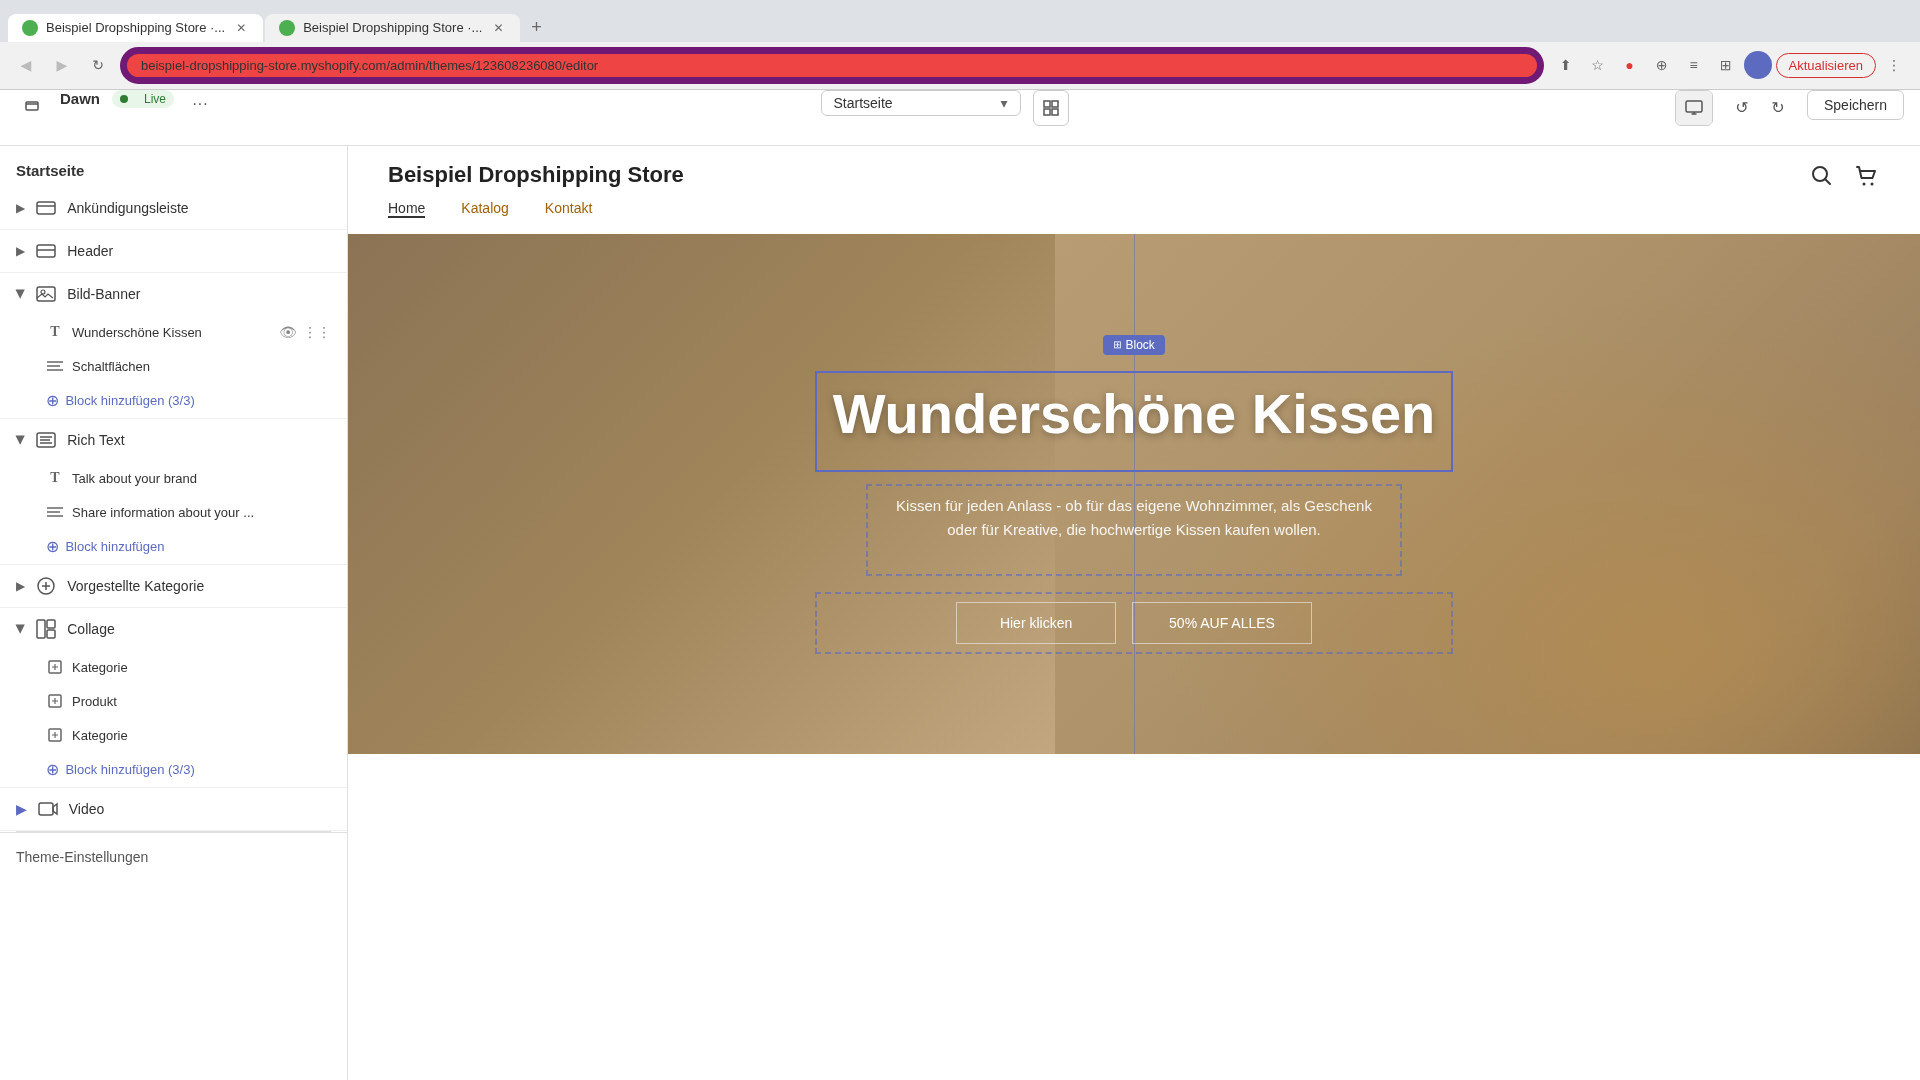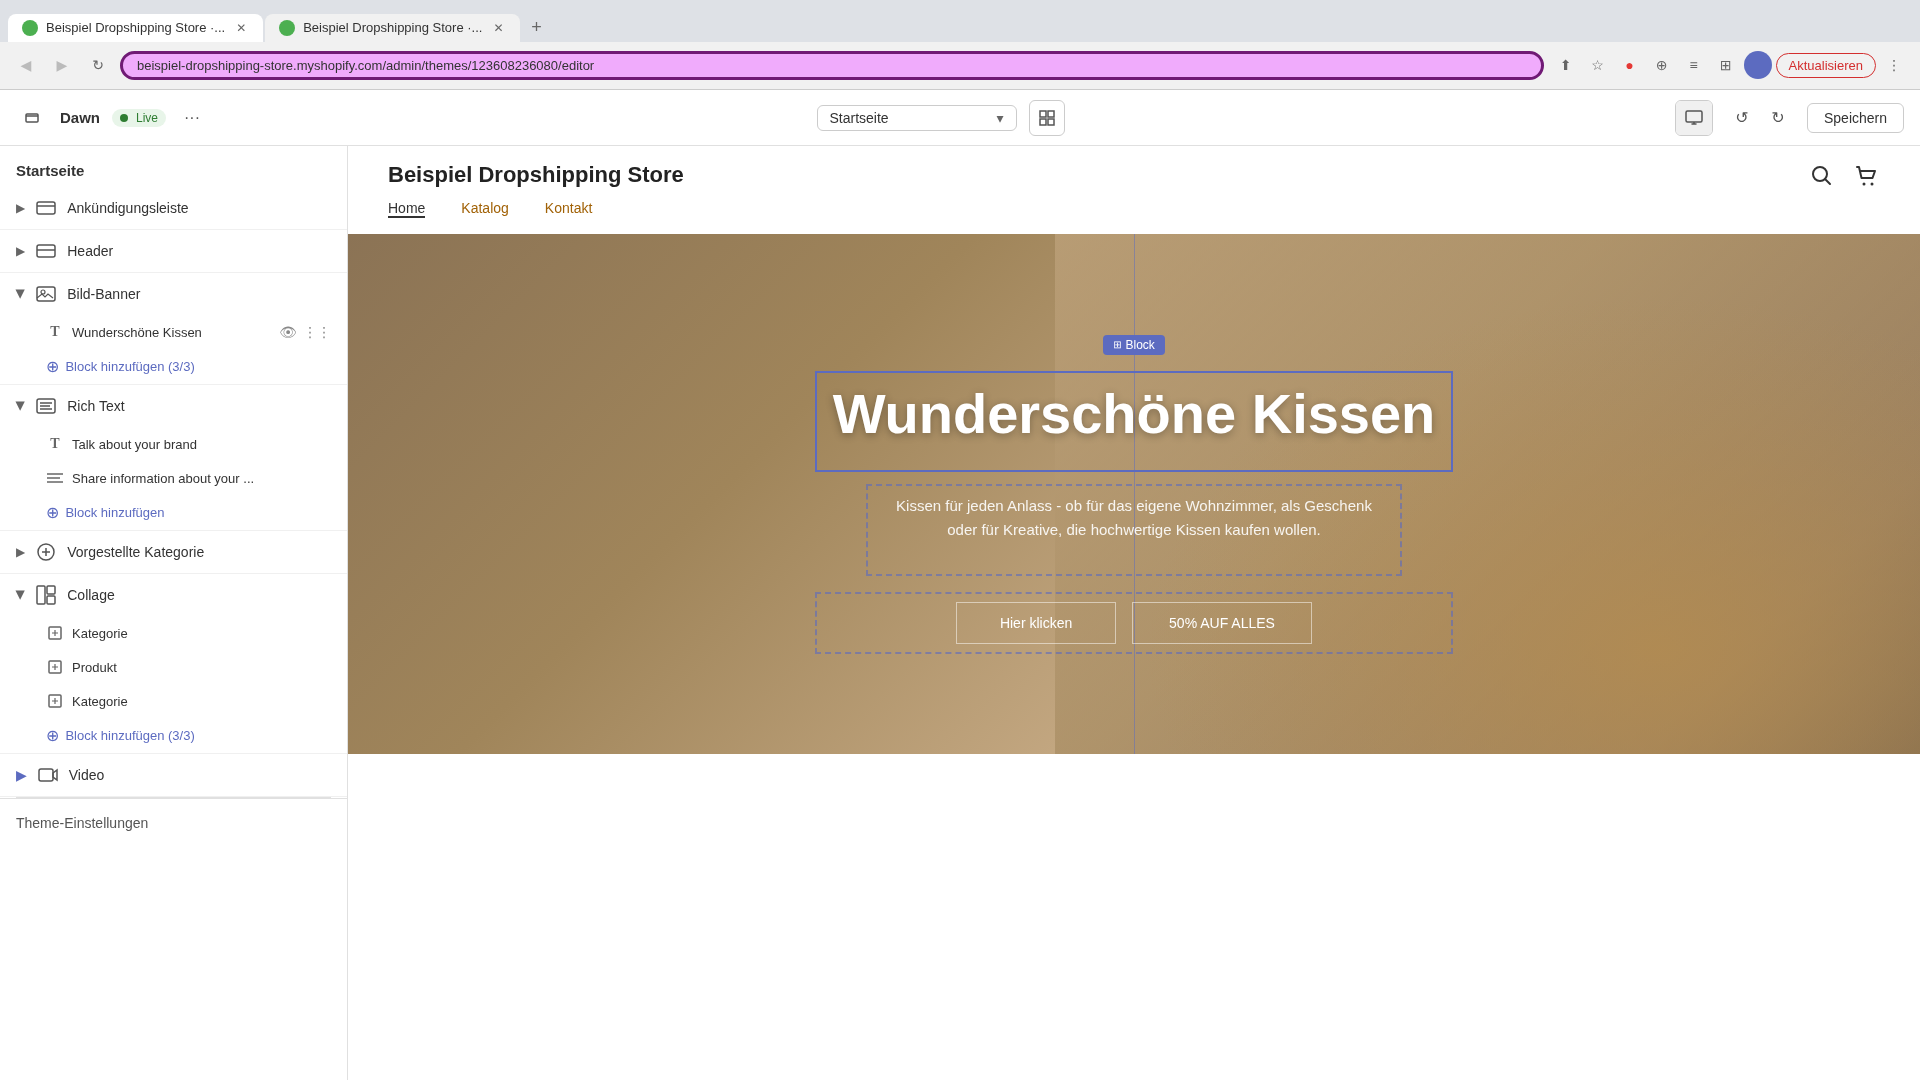--- a/index.html
+++ b/index.html
@@ -9,32 +9,32 @@
     .browser-chrome { background: #e8e8e8; height: 90px; display: flex; flex-direction: column; border-bottom: 1px solid #ccc; }
     .tab-bar { display: flex; align-items: flex-end; padding: 8px 8px 0; height: 42px; background: #dee1e6; }
     .tab { display: flex; align-items: center; padding: 6px 14px; background: #f1f1f1; border-radius: 8px 8px 0 0; font-size: 13px; color: #333; gap: 8px; margin-right: 2px; min-width: 200px; }
     .tab.active { background: #fff; }
     .tab-favicon { width: 16px; height: 16px; background: #4CAF50; border-radius: 50%; display: inline-block; }
     .tab-close { width: 16px; height: 16px; display: flex; align-items: center; justify-content: center; border-radius: 50%; cursor: pointer; font-size: 12px; color: #666; margin-left: auto; }
     .tab-new { width: 28px; height: 28px; display: flex; align-items: center; justify-content: center; border-radius: 50%; cursor: pointer; font-size: 18px; color: #666; }
     .address-bar { display: flex; align-items: center; padding: 4px 12px; height: 48px; gap: 8px; background: #f1f1f1; }
     .nav-btn { width: 28px; height: 28px; display: flex; align-items: center; justify-content: center; cursor: pointer; border-radius: 50%; color: #666; font-size: 14px; }
     .nav-btn.disabled { color: #bbb; cursor: default; }
-    .url-bar { flex: 1; background: #f0abfc; border: 3px solid #701a75; border-radius: 20px; padding: 4px 14px; font-size: 13px; color: #333; display: flex; align-items: center; }
+    .url-bar { flex: 1; background: #ef4444; border: 7px solid #701a75; border-radius: 20px; padding: 4px 14px; font-size: 13px; color: #333; display: flex; align-items: center; }
     .address-actions { display: flex; gap: 4px; align-items: center; }
     .addr-icon { width: 28px; height: 28px; display: flex; align-items: center; justify-content: center; cursor: pointer; border-radius: 50%; color: #666; font-size: 14px; }
     .update-btn { background: transparent; border: 1px solid #d32f2f; color: #d32f2f; border-radius: 16px; padding: 4px 12px; font-size: 13px; cursor: pointer; }
     .profile-icon { width: 28px; height: 28px; background: #5c6bc0; border-radius: 50%; }
 
     
     .app-layout { display: flex; flex-direction: column; height: calc(1080px - 90px); }
-    .app-header { background: #fff; border-bottom: 1px solid #e0e0e0; height: 56px; display: flex; align-items: center; padding: 0 16px; gap: 12px; }
+    .app-header { background: #fff; border-bottom: 1px solid #e0e0e0; height: 56px; display: flex; align-items: flex-start; padding: 0 16px; gap: 12px; }
     .back-btn { width: 32px; height: 32px; display: flex; align-items: center; justify-content: center; cursor: pointer; border-radius: 4px; color: #555; font-size: 14px; }
     .store-name { font-weight: 600; font-size: 15px; color: #333; }
-    .live-badge { background: #e8f5e9; color: #2e7d32; border-radius: 12px; padding: 2px 8px; font-size: 12px; display: flex; align-items: center; gap: 8px; }
+    .live-badge { background: #e8f5e9; color: #2e7d32; border-radius: 12px; padding: 2px 8px; font-size: 12px; display: flex; align-items: center; gap: 16px; }
     .live-dot { width: 8px; height: 8px; background: #2e7d32; border-radius: 50%; }
     .more-btn { width: 28px; height: 28px; display: flex; align-items: center; justify-content: center; cursor: pointer; border-radius: 4px; color: #555; font-size: 16px; }
     .spacer { flex: 1; }
     .page-selector { display: flex; align-items: center; background: #fff; border: 1px solid #ccc; border-radius: 6px; padding: 4px 12px; font-size: 14px; color: #333; gap: 8px; min-width: 200px; cursor: pointer; }
     .view-toggle { display: flex; border: 1px solid #ccc; border-radius: 6px; overflow: hidden; }
     .view-btn { width: 36px; height: 34px; display: flex; align-items: center; justify-content: center; cursor: pointer; color: #555; background: #fff; font-size: 16px; }
     .view-btn.active { background: #f0f0f0; }
     .undo-redo { display: flex; gap: 2px; }
     .undo-btn { width: 34px; height: 34px; display: flex; align-items: center; justify-content: center; cursor: pointer; border-radius: 4px; color: #555; font-size: 16px; }
     .save-btn { background: #fff; border: 1px solid #ccc; border-radius: 6px; padding: 6px 16px; font-size: 14px; color: #333; cursor: pointer; }
@@ -226,20 +226,30 @@
               <span class="sub-icon" style="font-weight:700;font-family:serif;font-size:14px;">T</span>
               <span>Wunderschöne Kissen</span>
             </div>
             <div style="display:flex;gap:6px;align-items:center;">
               <span class="eye-icon">👁</span>
               <span class="action-dots">⋮⋮</span>
             </div>
           </div>
 
 
+          <div class="sidebar-sub-item">
+            <span class="sub-icon">
+              <svg width="16" height="12" viewBox="0 0 16 12" fill="none">
+                  <line x1="0" y1="2" x2="16" y2="2" stroke="#666" stroke-width="1.5"></line>
+                  <line x1="0" y1="6" x2="13" y2="6" stroke="#666" stroke-width="1.5"></line>
+                  <line x1="0" y1="10" x2="16" y2="10" stroke="#666" stroke-width="1.5"></line>
+                </svg>
+            </span>
+            <span>Schaltflächen</span>
+          </div>
           <div class="add-block">
             <span style="font-size:16px;color:#5c6bc0;">⊕</span>
             <span>Block hinzufügen (3/3)</span>
           </div>
         </div>
       </div>
 
       <div class="sidebar-section">
         <div class="section-header">
           <span class="expand-arrow" style="transform:rotate(90deg);">▶</span>

